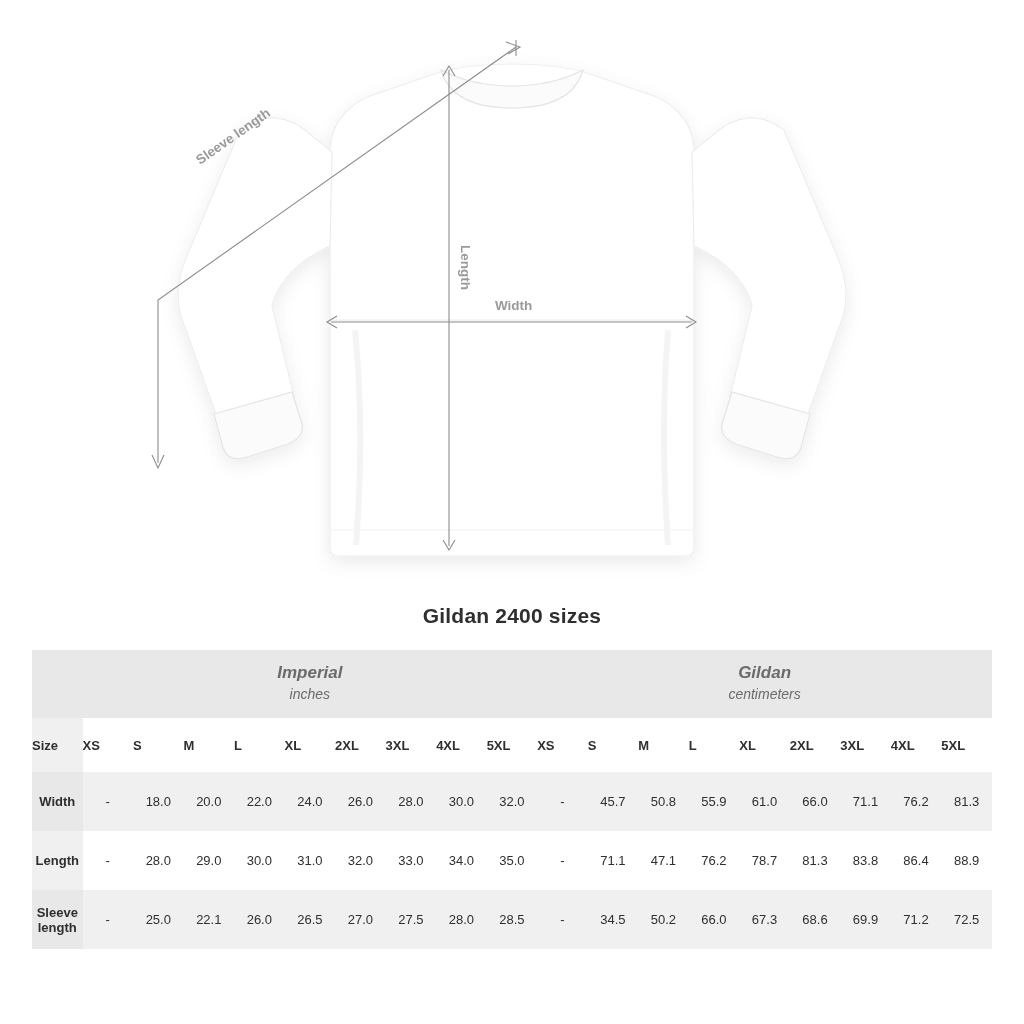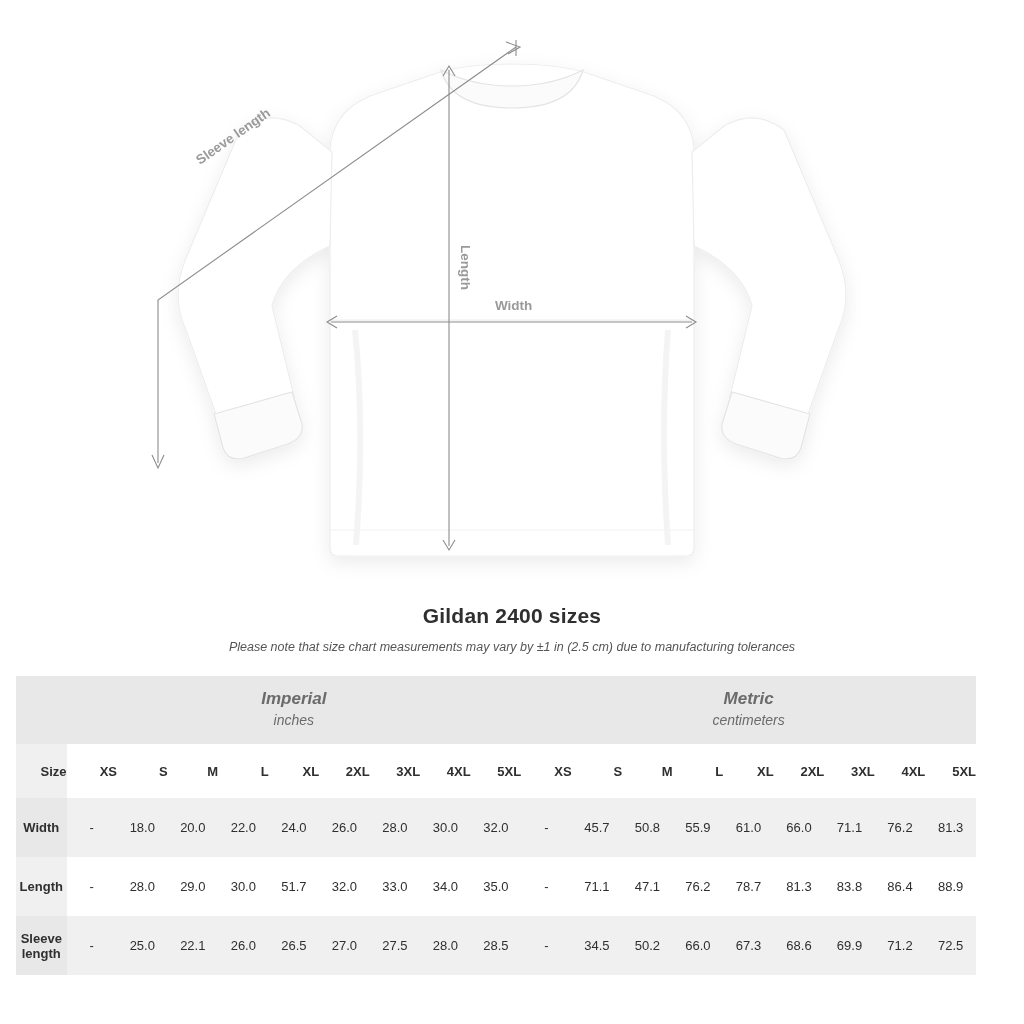--- a/index.html
+++ b/index.html
@@ -44,21 +44,21 @@
   .chart-note {
     text-align: center;
     font-size: 12.5px;
     font-style: italic;
     color: #555555;
     margin-top: 12px;
   }
 
   
   .table-wrap {
-    margin: 22px 32px 0 16px;
+    margin: 22px 32px 0 32px;
   }
   table.size-table {
     border-collapse: collapse;
     width: 960px;
     table-layout: fixed;
   }
   table.size-table td, table.size-table th {
     border: 0;
     padding: 0;
   }
@@ -79,21 +79,21 @@
   .unit-head .u-sub {
     font-size: 14px;
     font-style: italic;
     color: #6b6b6b;
     line-height: 1.6;
   }
 
   .hdr-row td {
     background: #ffffff;
     height: 54px;
-    text-align: right;
+    text-align: left;
     vertical-align: middle;
     font-size: 13px;
     font-weight: bold;
     color: #2f2f2f;
   }
   .hdr-row td.rowlabel {
     background: #f0f0f0;
   }
 
   .data-row td {
@@ -220,34 +220,33 @@
 
       <g>
         <text x="495" y="310" text-anchor="start" font-family="Liberation Sans, sans-serif" font-size="13.5" font-weight="bold" fill="#9a9a9a">Width</text>
         <text x="461" y="245" text-anchor="start" font-family="Liberation Sans, sans-serif" font-size="13.5" font-weight="bold" fill="#9a9a9a" transform="rotate(90 461 245)">Length</text>
         <text x="200" y="165" text-anchor="start" font-family="Liberation Sans, sans-serif" font-size="13.5" font-weight="bold" fill="#9a9a9a" transform="rotate(-35 200 165)">Sleeve length</text>
       </g>
     </svg>
   </div>
 
   <div class="chart-title">Gildan 2400 sizes</div>
-  <div class="chart-note">Please note that size chart measurements may vary by ±1 in (2.5 cm) due to manufacturing tolerances</div>
 
   <div class="table-wrap">
     <table class="size-table">
       <tbody>
 
         <tr>
           <td class="unit-head"></td>
           <td class="unit-head" colspan="9">
             <div class="u-name">Imperial</div>
             <div class="u-sub">inches</div>
           </td>
           <td class="unit-head" colspan="9">
-            <div class="u-name">Metric</div>
+            <div class="u-name">Gildan</div>
             <div class="u-sub">centimeters</div>
           </td>
         </tr>
 
         <tr class="hdr-row">
           <td class="rowlabel">Size</td>
 
           <td class="cell sep">XS</td>
           <td class="cell sep">S</td>
           <td class="cell sep">M</td>
@@ -290,21 +289,21 @@
           <td class="cell sep">76.2</td>
           <td class="cell sep">81.3</td>
         </tr>
 
         <tr class="data-row plain">
           <td class="rowlabel">Length</td>
           <td class="cell sep">-</td>
           <td class="cell sep">28.0</td>
           <td class="cell sep">29.0</td>
           <td class="cell sep">30.0</td>
-          <td class="cell sep">51.7</td>
+          <td class="cell sep">31.0</td>
           <td class="cell sep">32.0</td>
           <td class="cell sep">33.0</td>
           <td class="cell sep">34.0</td>
           <td class="cell sep">35.0</td>
           <td class="cell sep">-</td>
           <td class="cell sep">71.1</td>
           <td class="cell sep">47.1</td>
           <td class="cell sep">76.2</td>
           <td class="cell sep">78.7</td>
           <td class="cell sep">81.3</td>

